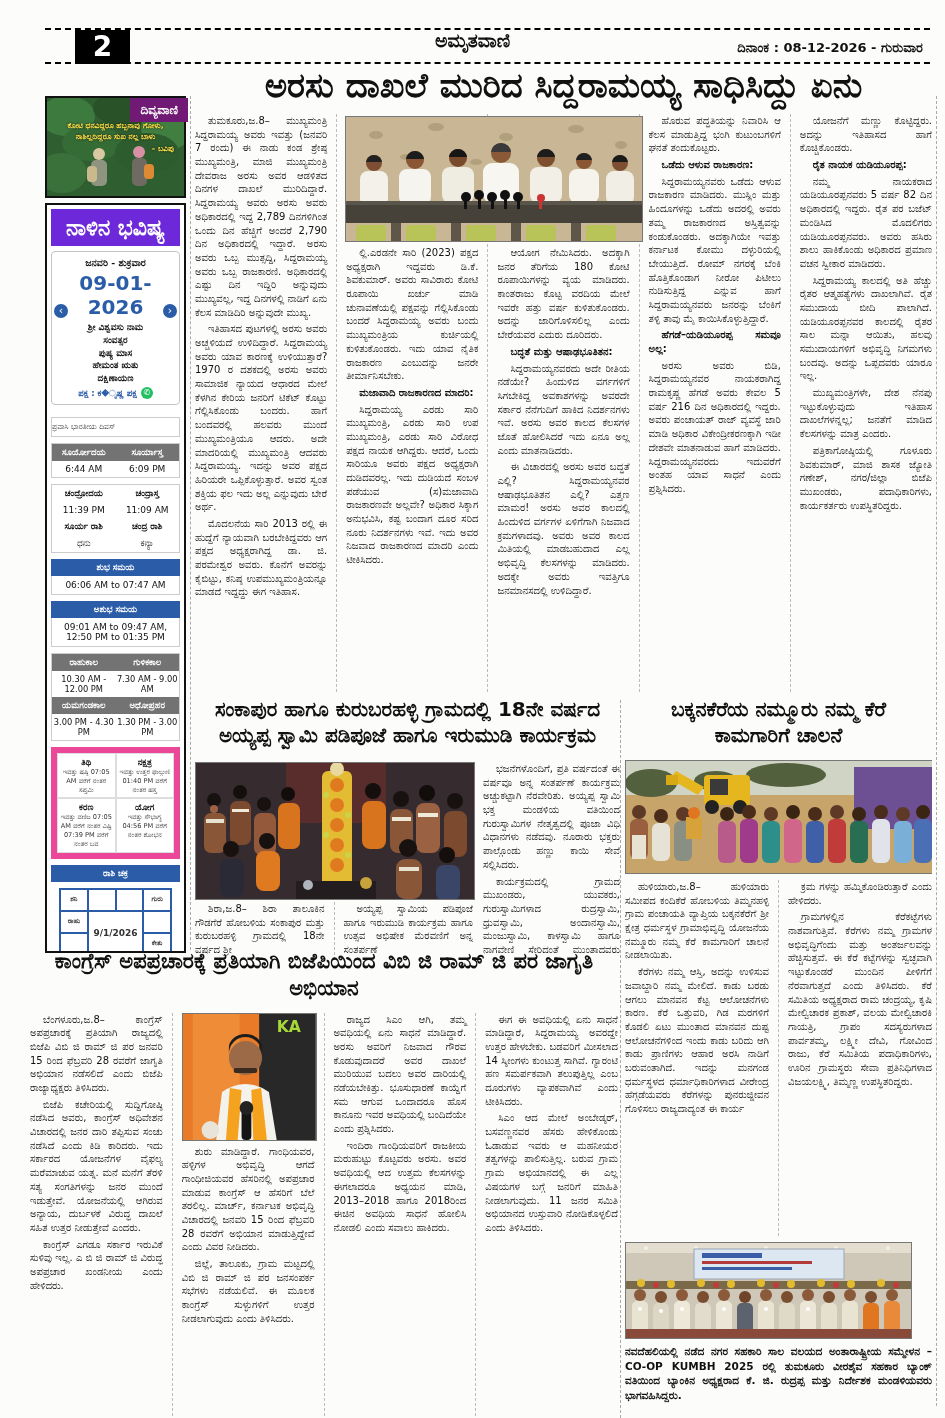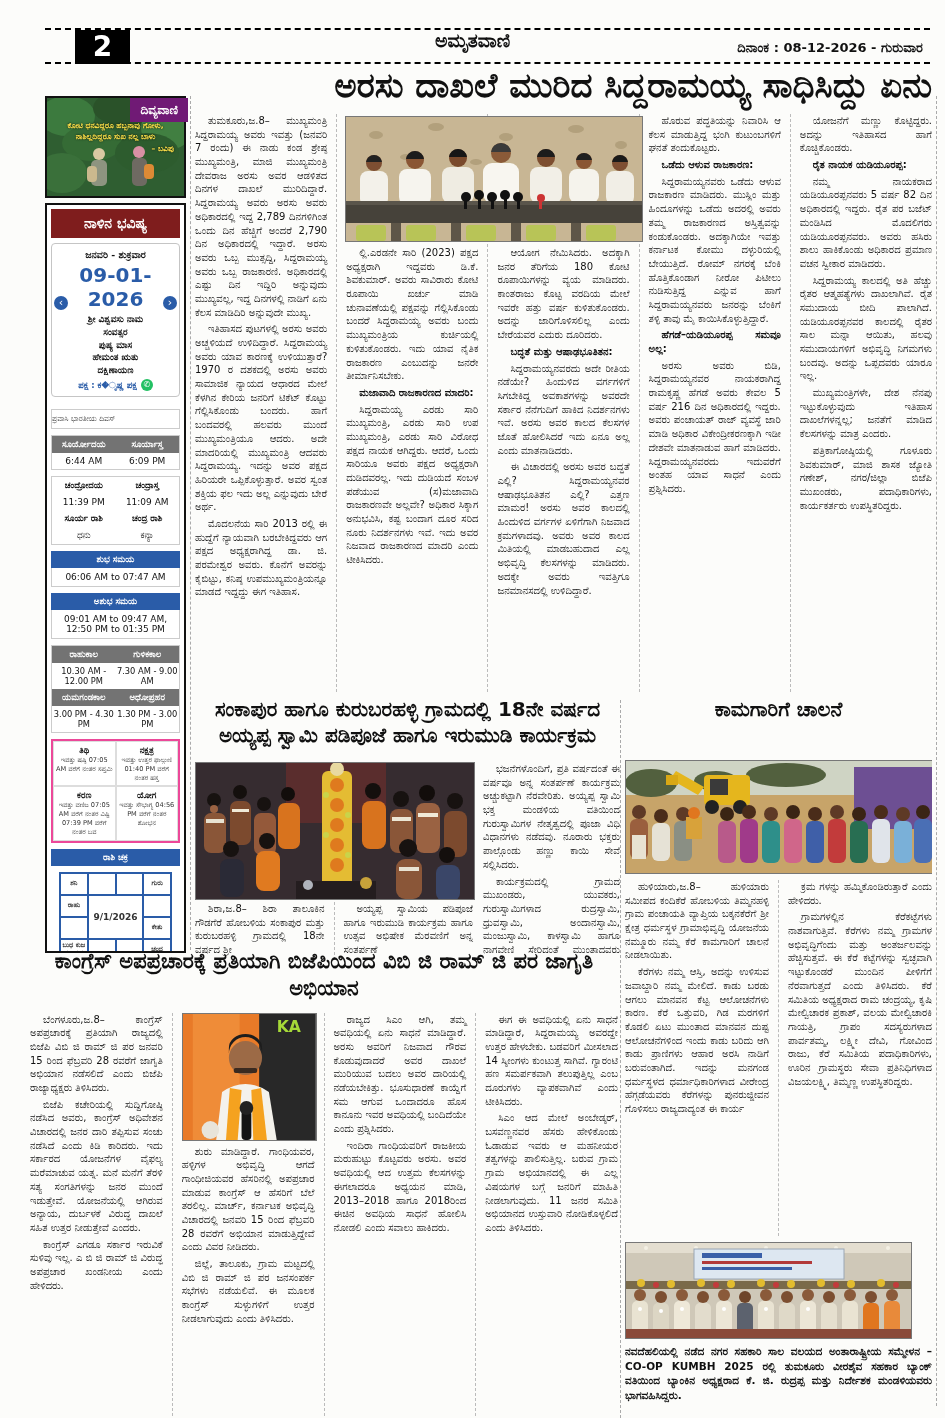--- a/index.html
+++ b/index.html
@@ -6,62 +6,62 @@
   .page{position:relative;width:945px;height:1418px;background:#fcfcfa;overflow:hidden;
         font-family:"DejaVu Sans","Liberation Sans",sans-serif;color:#111;}
   .hrule{position:absolute;border-top:2px dashed #000;}
   .vrule{position:absolute;border-left:1px dashed #aaa;}
   
   .pageno{position:absolute;left:75px;top:30px;width:55px;height:34px;background:#000;color:#fff;
           font-size:28px;font-weight:bold;text-align:center;line-height:34px;}
   .masthead{position:absolute;left:0;right:0;top:29px;text-align:center;font-size:19px;font-weight:bold;}
   .dateline{position:absolute;right:22px;top:40px;font-size:13px;font-weight:bold;}
   
-  .headline1{position:absolute;left:195px;top:66px;width:737px;text-align:right;
+  .headline1{position:absolute;left:195px;top:66px;width:737px;text-align:center;
              font-size:34px;font-weight:bold;line-height:1.15;}
   .h2{font-weight:bold;text-align:center;line-height:1.3;}
   
   .bodytext p{margin:0 0 3px;text-indent:13px;font-size:10px;line-height:1.37;text-align:justify;}
   .bodytext p.sub{font-weight:bold;}
   .cols{display:flex;}
   .cols>.col{flex:1;min-width:0;}
   .cols>.col+.col{border-left:1px dashed #bbb;padding-left:9px;margin-left:9px;}
   
   .photo{border:1px solid #777;overflow:hidden;background:#ddd;}
   .photo svg{display:block;width:100%;height:100%;}
   
   .sidebar{position:absolute;left:45px;top:96px;width:141px;}
   .brand-tag{position:absolute;right:-2px;top:2px;background:#701a75;color:#fff;font-size:12px;
              font-weight:bold;padding:5px 10px;z-index:3;}
   .quote-box{position:relative;height:98px;border:2px solid #111;}
   .quote-text{position:absolute;left:4px;right:4px;top:22px;color:#ffe34a;font-size:7.5px;
               font-weight:bold;text-align:center;line-height:1.5;text-shadow:0 0 2px #000;}
   .quote-attr{text-align:right;padding-right:6px;}
   .side-wrap{margin-top:5px;border:2px solid #111;background:#fff;padding:4px;height:738px;overflow:hidden;}
-  .side-banner{background:#7f1d1d;color:#fff;text-align:center;font-size:14px;font-weight:bold;padding:6px 0;}
+  .side-banner{background:#6d28d9;color:#fff;text-align:center;font-size:22px;font-weight:bold;padding:6px 0;}
   .cal-card{position:relative;border:1px solid #c5c5c5;border-radius:4px;margin-top:5px;
             text-align:center;padding:5px 10px;}
   .cal-month{font-size:9.5px;font-weight:bold;}
   .cal-date{font-size:20px;font-weight:bold;color:#2a5ca8;margin:2px 0;}
   .cal-line{font-size:8.8px;font-weight:bold;line-height:1.45;}
   .cal-paksha{font-size:8.5px;font-weight:bold;color:#2a5ca8;margin-top:2px;}
   .cal-arrow{position:absolute;top:52px;width:14px;height:14px;border-radius:50%;background:#2a5ca8;
              color:#fff;font-size:11px;line-height:13px;text-align:center;cursor:pointer;}
   .wa-icon{display:inline-block;width:12px;height:12px;border-radius:50%;background:#23c063;color:#fff;
            font-size:8px;line-height:12px;text-align:center;vertical-align:middle;margin-left:4px;}
   .special-bar{border:1px solid #ccc;margin-top:12px;text-align:left;font-size:7.5px;padding:4px 0;color:#444;}
   .bluebar{background:#2a5ca8;color:#fff;text-align:center;font-size:8.5px;font-weight:bold;padding:3px 0;}
   .grid2{display:grid;grid-template-columns:1fr 1fr;}
   .grid2>div{padding:3px 1px;text-align:center;}
   .tbl{border:1px solid #ccc;margin-top:6px;}
   .tbl .lbl{font-weight:bold;font-size:8.5px;}
   .tbl .val{font-size:9px;}
   .tbl .bcell{background:#737373;color:#fff;font-weight:bold;font-size:8.5px;}
   .timebox-val{text-align:center;font-size:9px;padding:4px 2px;border:1px solid #ccc;border-top:none;}
-  .cellgrid{display:grid;grid-template-columns:1fr 1fr;border:2px solid #ec4899;margin-top:6px;}
+  .cellgrid{display:grid;grid-template-columns:1fr 1fr;border:6px solid #ec4899;margin-top:6px;}
   .pcell{border:1px solid #ddd;padding:3px 2px;min-height:34px;}
   .pcell .t{font-weight:bold;font-size:8.5px;text-align:center;}
   .pcell .x{font-size:6.6px;text-align:center;color:#333;line-height:1.35;}
   .chakra{display:grid;grid-template-columns:repeat(4,1fr);grid-template-rows:repeat(4,22px);
           grid-template-areas:"a b c d" "e m m f" "g m m h" "i j k l";
           border:1px solid #2a5ca8;margin:6px 8px 0 8px;}
   .chakra>div{border:1px solid #2a5ca8;font-size:6.6px;font-weight:bold;text-align:center;
               display:flex;align-items:center;justify-content:center;color:#333;line-height:1.15;}
   .chakra .center{grid-area:m;font-size:9px;}
   
@@ -437,20 +437,21 @@
         <p>ಶಿರಾ,ಜ.8– ಶಿರಾ ತಾಲೂಕಿನ ಗೌಡಗೆರೆ ಹೋಬಳಿಯ ಸಂಕಾಪುರ ಮತ್ತು ಕುರುಬರಹಳ್ಳಿ ಗ್ರಾಮದಲ್ಲಿ 18ನೇ ವರ್ಷದ ಶ್ರೀ</p>
       </div>
       <div class="col bodytext">
         <p>ಅಯ್ಯಪ್ಪ ಸ್ವಾಮಿಯ ಪಡಿಪೂಜೆ ಹಾಗೂ ಇರುಮುಡಿ ಕಾರ್ಯಕ್ರಮ ಹಾಗೂ ಉತ್ಸವ ಅಭಿಷೇಕ ಮೆರವಣಿಗೆ ಅನ್ನ ಸಂತರ್ಪಣೆ</p>
       </div>
     </div>
   </div>
 
   <div style="position:absolute;left:625px;top:696px;width:307px;height:722px;overflow:hidden;">
     <div class="h2" style="font-size:20px;">
+      <div>ಬಕ್ಕನಕೆರೆಯ ನಮ್ಮೂರು ನಮ್ಮ ಕೆರೆ</div>
       <div>ಕಾಮಗಾರಿಗೆ ಚಾಲನೆ</div>
     </div>
     <div class="photo" style="position:absolute;left:0;top:64px;width:307px;height:112px;">
       <svg viewBox="0 0 307 112" preserveAspectRatio="none">
         <rect width="307" height="112" fill="#c7a469"></rect>
         <rect x="0" y="0" width="307" height="34" fill="#cfd4c4"></rect>
         <g fill="#52603e">
             <ellipse cx="25" cy="22" rx="26" ry="14"></ellipse>
             <ellipse cx="160" cy="14" rx="40" ry="12"></ellipse>
             <ellipse cx="300" cy="20" rx="30" ry="14"></ellipse>

